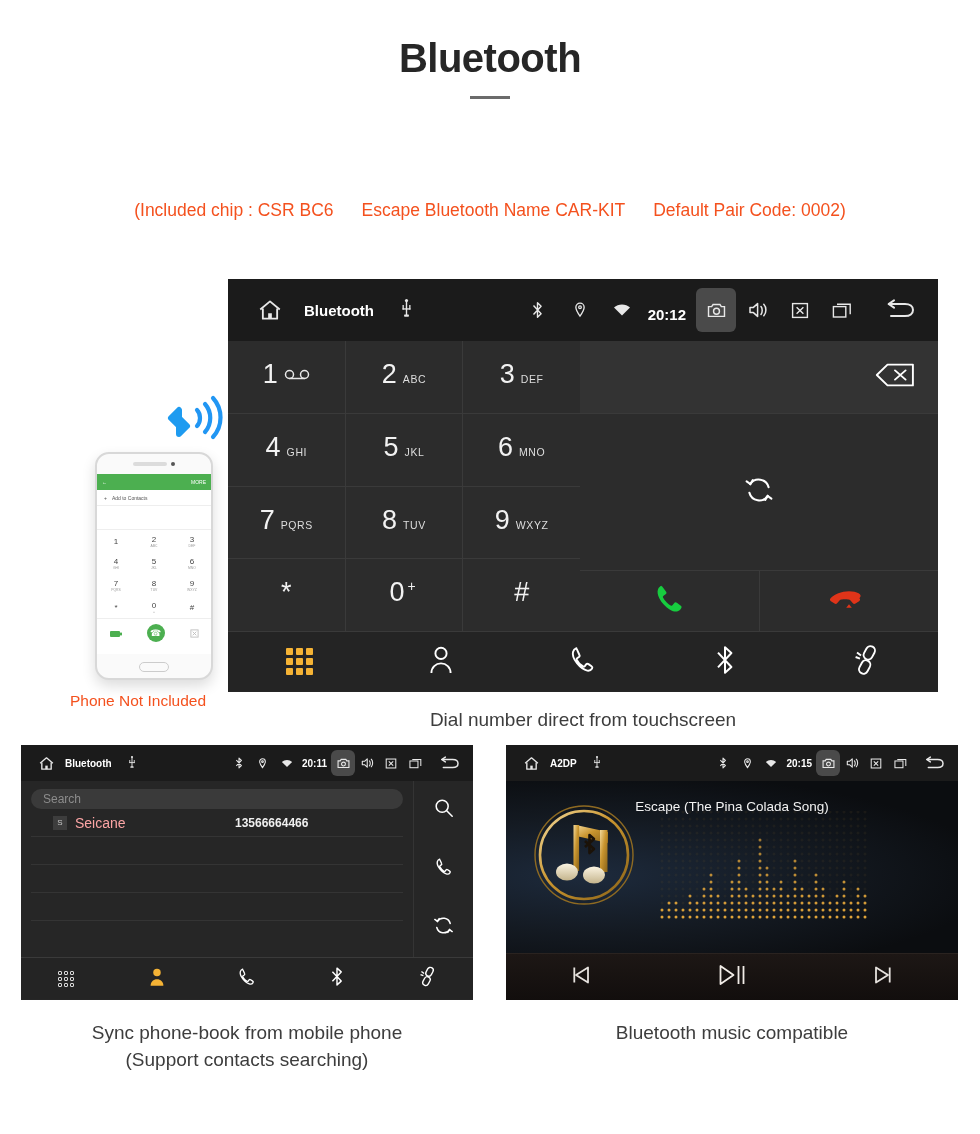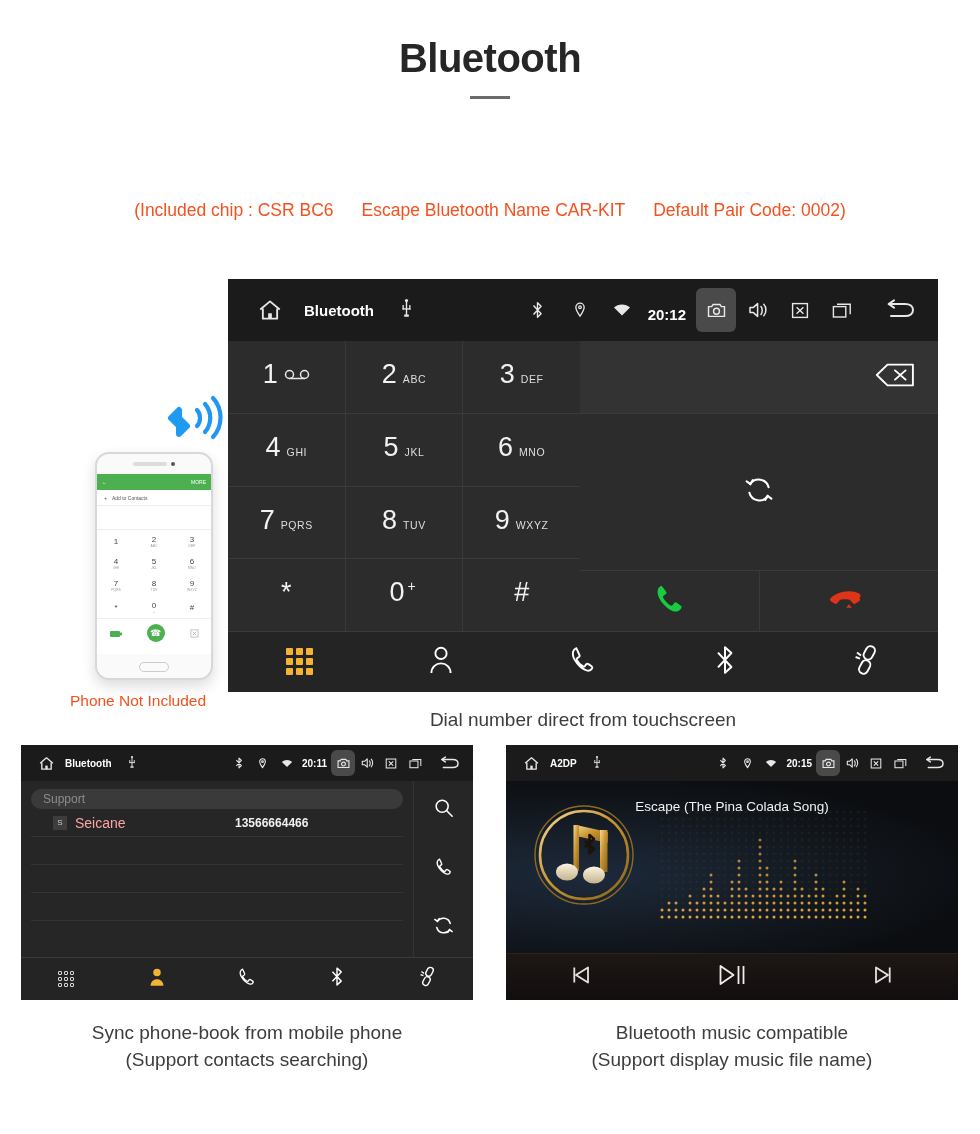--- a/index.html
+++ b/index.html
@@ -556,21 +556,21 @@
               <path d="M8 17h14c5 0 8-2.4 8-6s-3-6-8-6H6"></path>
               <path d="M11 1.4 5.6 5l5.4 3.6"></path>
             </svg>
         </span>
       </span>
     </div>
 
     <div class="pb-body">
       <div class="pb-main">
         <div class="pb-search">
-          <span>Support</span>
+          <span>Search</span>
         </div>
         <div class="pb-row">
           <span class="pb-badge">S</span>
           <span class="pb-name">Seicane</span>
           <span class="pb-num">13566664466</span>
         </div>
         <div class="pb-row empty"></div>
         <div class="pb-row empty"></div>
         <div class="pb-row empty"></div>
       </div>
@@ -1264,16 +1264,15 @@
               <path d="M4 3.5v15l12-7.5z"></path>
               <path d="M17.7 3.5v15"></path>
             </svg>
         </span>
       </div>
     </div>
   </div>
 
   <div class="cap" style="left:506px; top:1019px; width:452px;">
     <div>Bluetooth music compatible</div>
-    <div>(Support display music file name)</div>
   </div>
 
 </div>
 
 </body></html>

